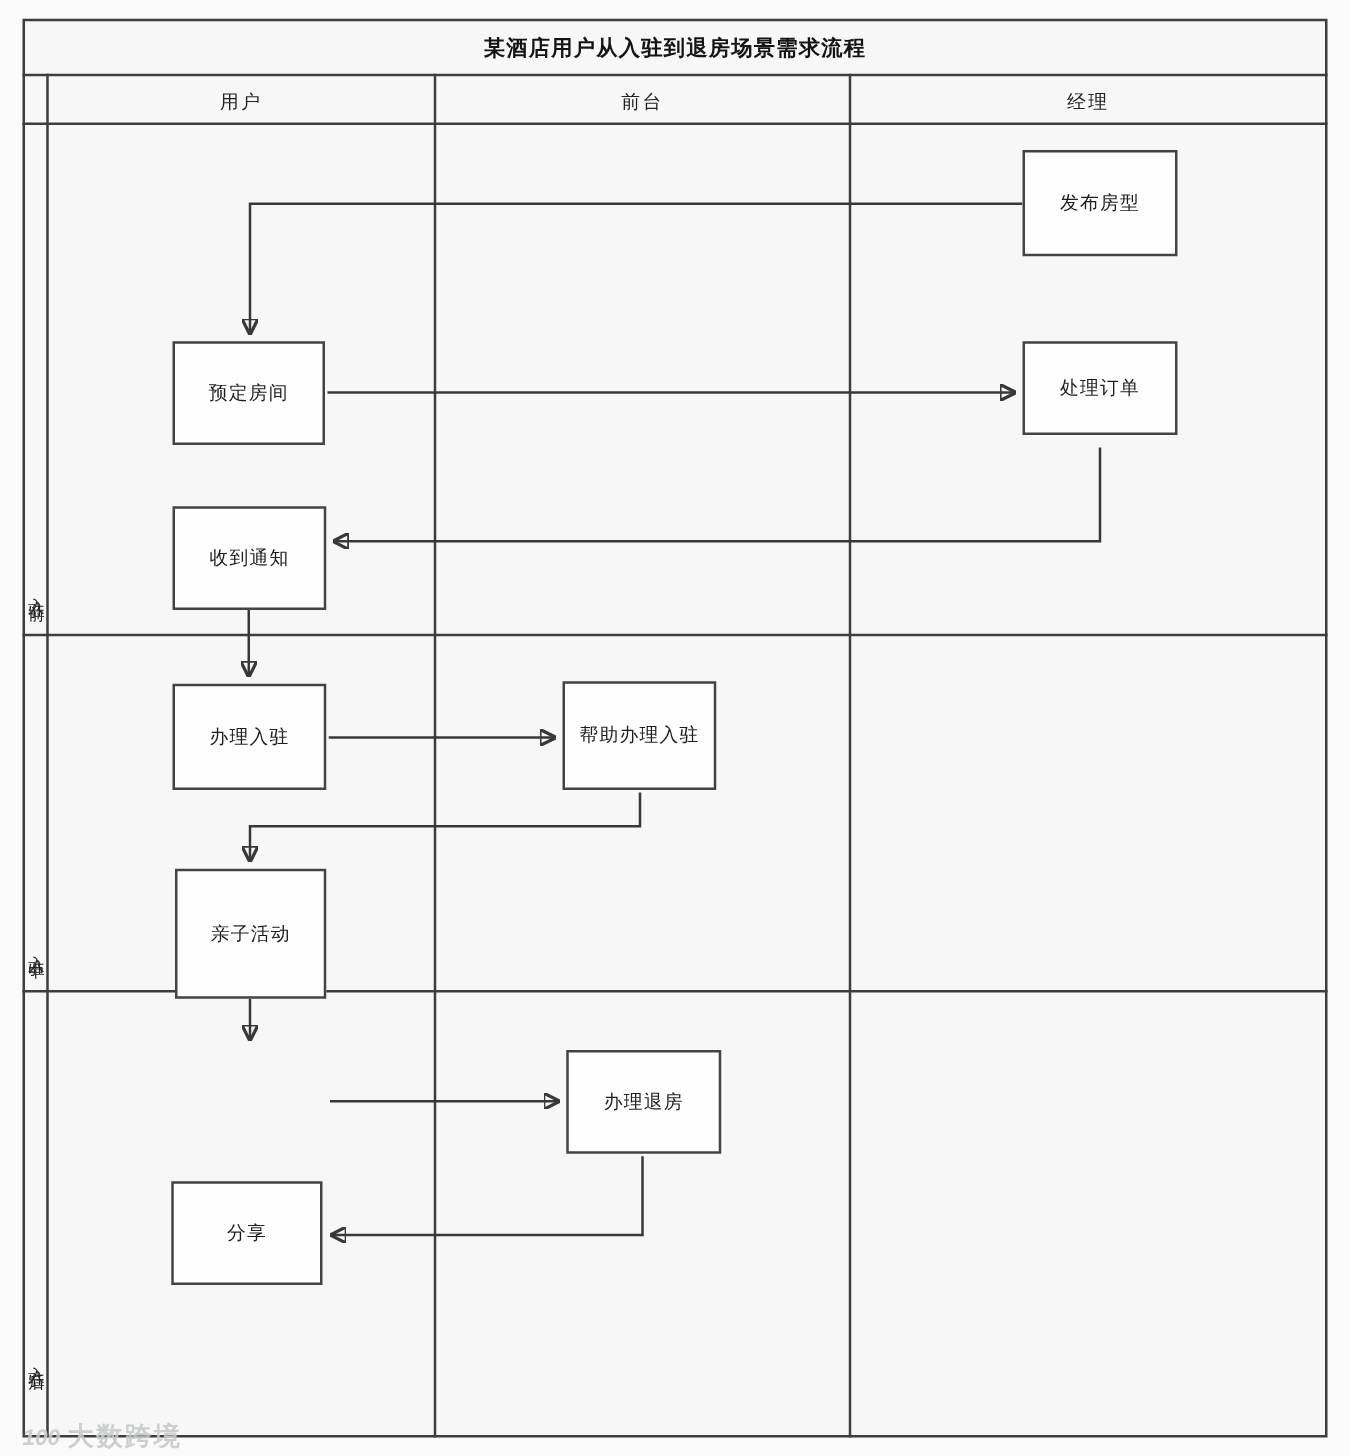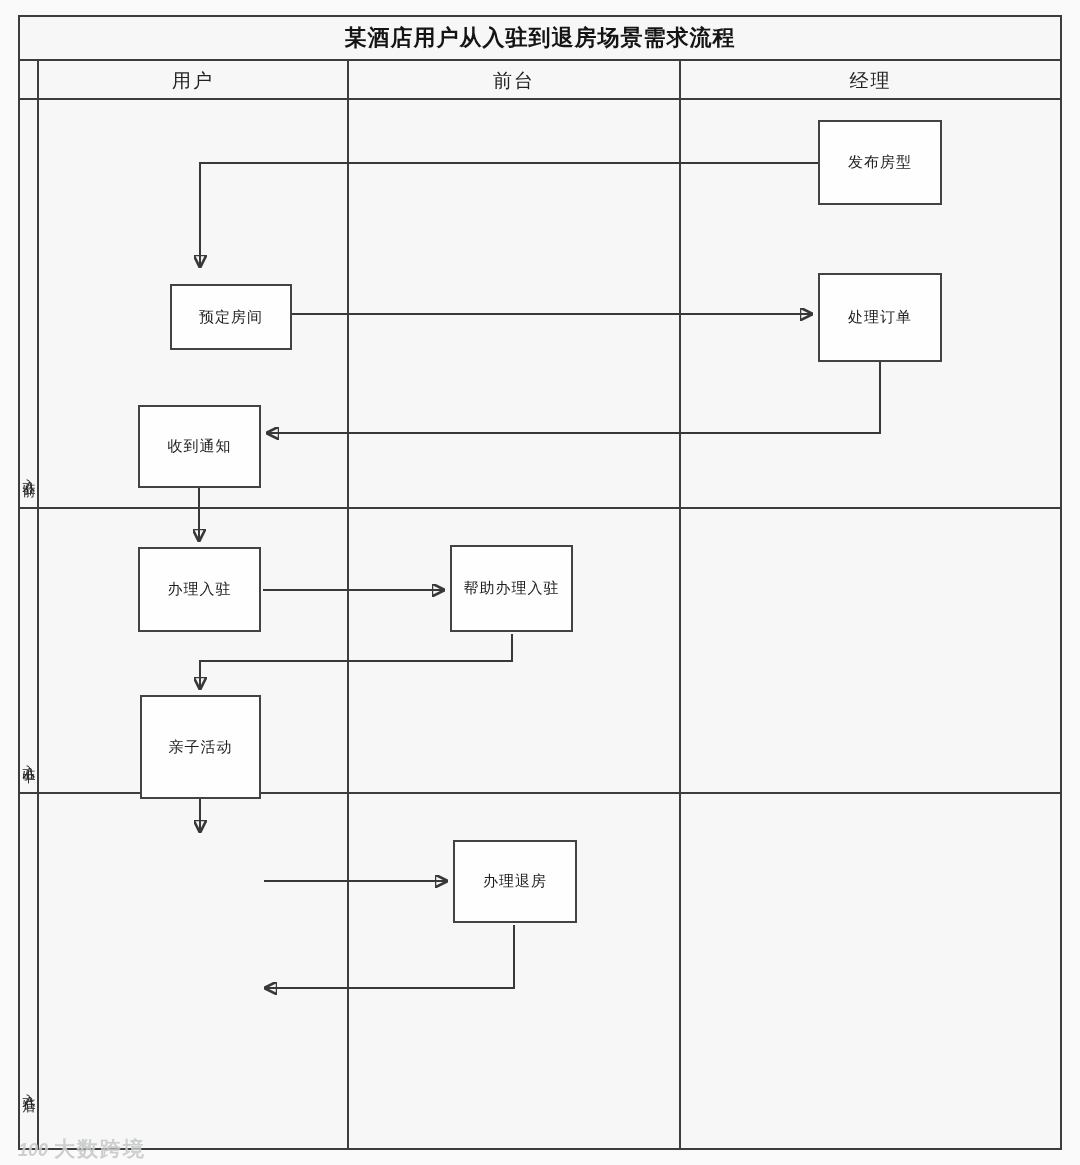--- a/index.html
+++ b/index.html
@@ -4,39 +4,39 @@
 <style>
   * { margin:0; padding:0; box-sizing:border-box; }
   html,body { background:#eff0f0; }
   body { font-family:"Liberation Sans","DejaVu Sans",sans-serif; }
   .canvas { position:relative; width:1080px; height:1165px; background:#fafafa; overflow:hidden; }
   .frame { position:absolute; left:18px; top:15px; width:1044px; height:1135px;
            border:2px solid #3d3d3d; background:#f7f7f7; }
   .line { position:absolute; background:#3d3d3d; }
   .title-row { position:absolute; left:18px; top:15px; width:1044px; height:46px;
                display:flex; align-items:center; justify-content:center;
-               font-size:22px; font-weight:600; color:#141414; letter-spacing:1px; }
+               font-size:17px; font-weight:600; color:#141414; letter-spacing:1px; }
   .col-header { position:absolute; top:68px; height:26px; display:flex; align-items:center;
-                justify-content:center; font-size:19px; color:#222; letter-spacing:2px; }
+                justify-content:center; font-size:15px; color:#222; letter-spacing:2px; }
   .col-header.users   { left:39px;  width:308px; }
   .col-header.front   { left:349px; width:330px; }
   .col-header.manager { left:681px; width:379px; }
   .row-label { position:absolute; left:19px; width:19px; height:64px;
                writing-mode:vertical-rl; text-orientation:upright;
                font-size:13px; color:#222; letter-spacing:3px;
                display:flex; align-items:center; justify-content:center; }
   .row-label.pre    { top:440px; }
   .row-label.during { top:726px; }
   .row-label.after  { top:1055px; }
   .node { position:absolute; background:#fefefe; border:2px solid #434343;
           display:flex; align-items:center; justify-content:center;
           font-size:15px; color:#1d1d1d; letter-spacing:1px; text-align:center; }
   .n-publish    { left:818px; top:120px; width:124px; height:85px; }
-  .n-book       { left:138px; top:284px; width:122px; height:66px;margin-left:32px; }
-  .n-order      { left:818px; top:273px; width:124px; height:89px; }
+  .n-book       { left:138px; top:273px; width:122px; height:83px; }
+  .n-order      { left:818px; top:273px; width:124px; height:75px; }
   .n-notice     { left:138px; top:392px; width:123px; height:83px;margin-top:13px; }
   .n-checkin    { left:138px; top:547px; width:123px; height:85px; }
   .n-help       { left:450px; top:545px; width:123px; height:87px; }
   .n-family     { left:140px; top:695px; width:121px; height:104px; }
   .n-checkout   { left:140px; top:838px; width:122px; height:87px; }
   .n-processout { left:453px; top:840px; width:124px; height:83px; }
   .n-share      { left:137px; top:945px; width:121px; height:83px; }
   svg.arrows { position:absolute; left:0; top:0; width:1080px; height:1165px; pointer-events:none; }
   svg.arrows path { stroke:#383838; stroke-width:2; fill:none; }
   .watermark { position:absolute; left:18px; bottom:2px; display:flex; align-items:baseline; gap:6px;
@@ -87,19 +87,20 @@
   </svg>
 
   <div class="node n-publish">发布房型</div>
   <div class="node n-book">预定房间</div>
   <div class="node n-order">处理订单</div>
   <div class="node n-notice">收到通知</div>
   <div class="node n-checkin">办理入驻</div>
   <div class="node n-help">帮助办理入驻</div>
   <div class="node n-family">亲子活动</div>
   <div class="node n-processout">办理退房</div>
+  <div class="node n-share">分享</div>
 
   <div class="watermark">
     <span class="logo">100</span>
     <span class="wm-text">大数跨境</span>
   </div>
 
 </div>
 
 </body></html>

